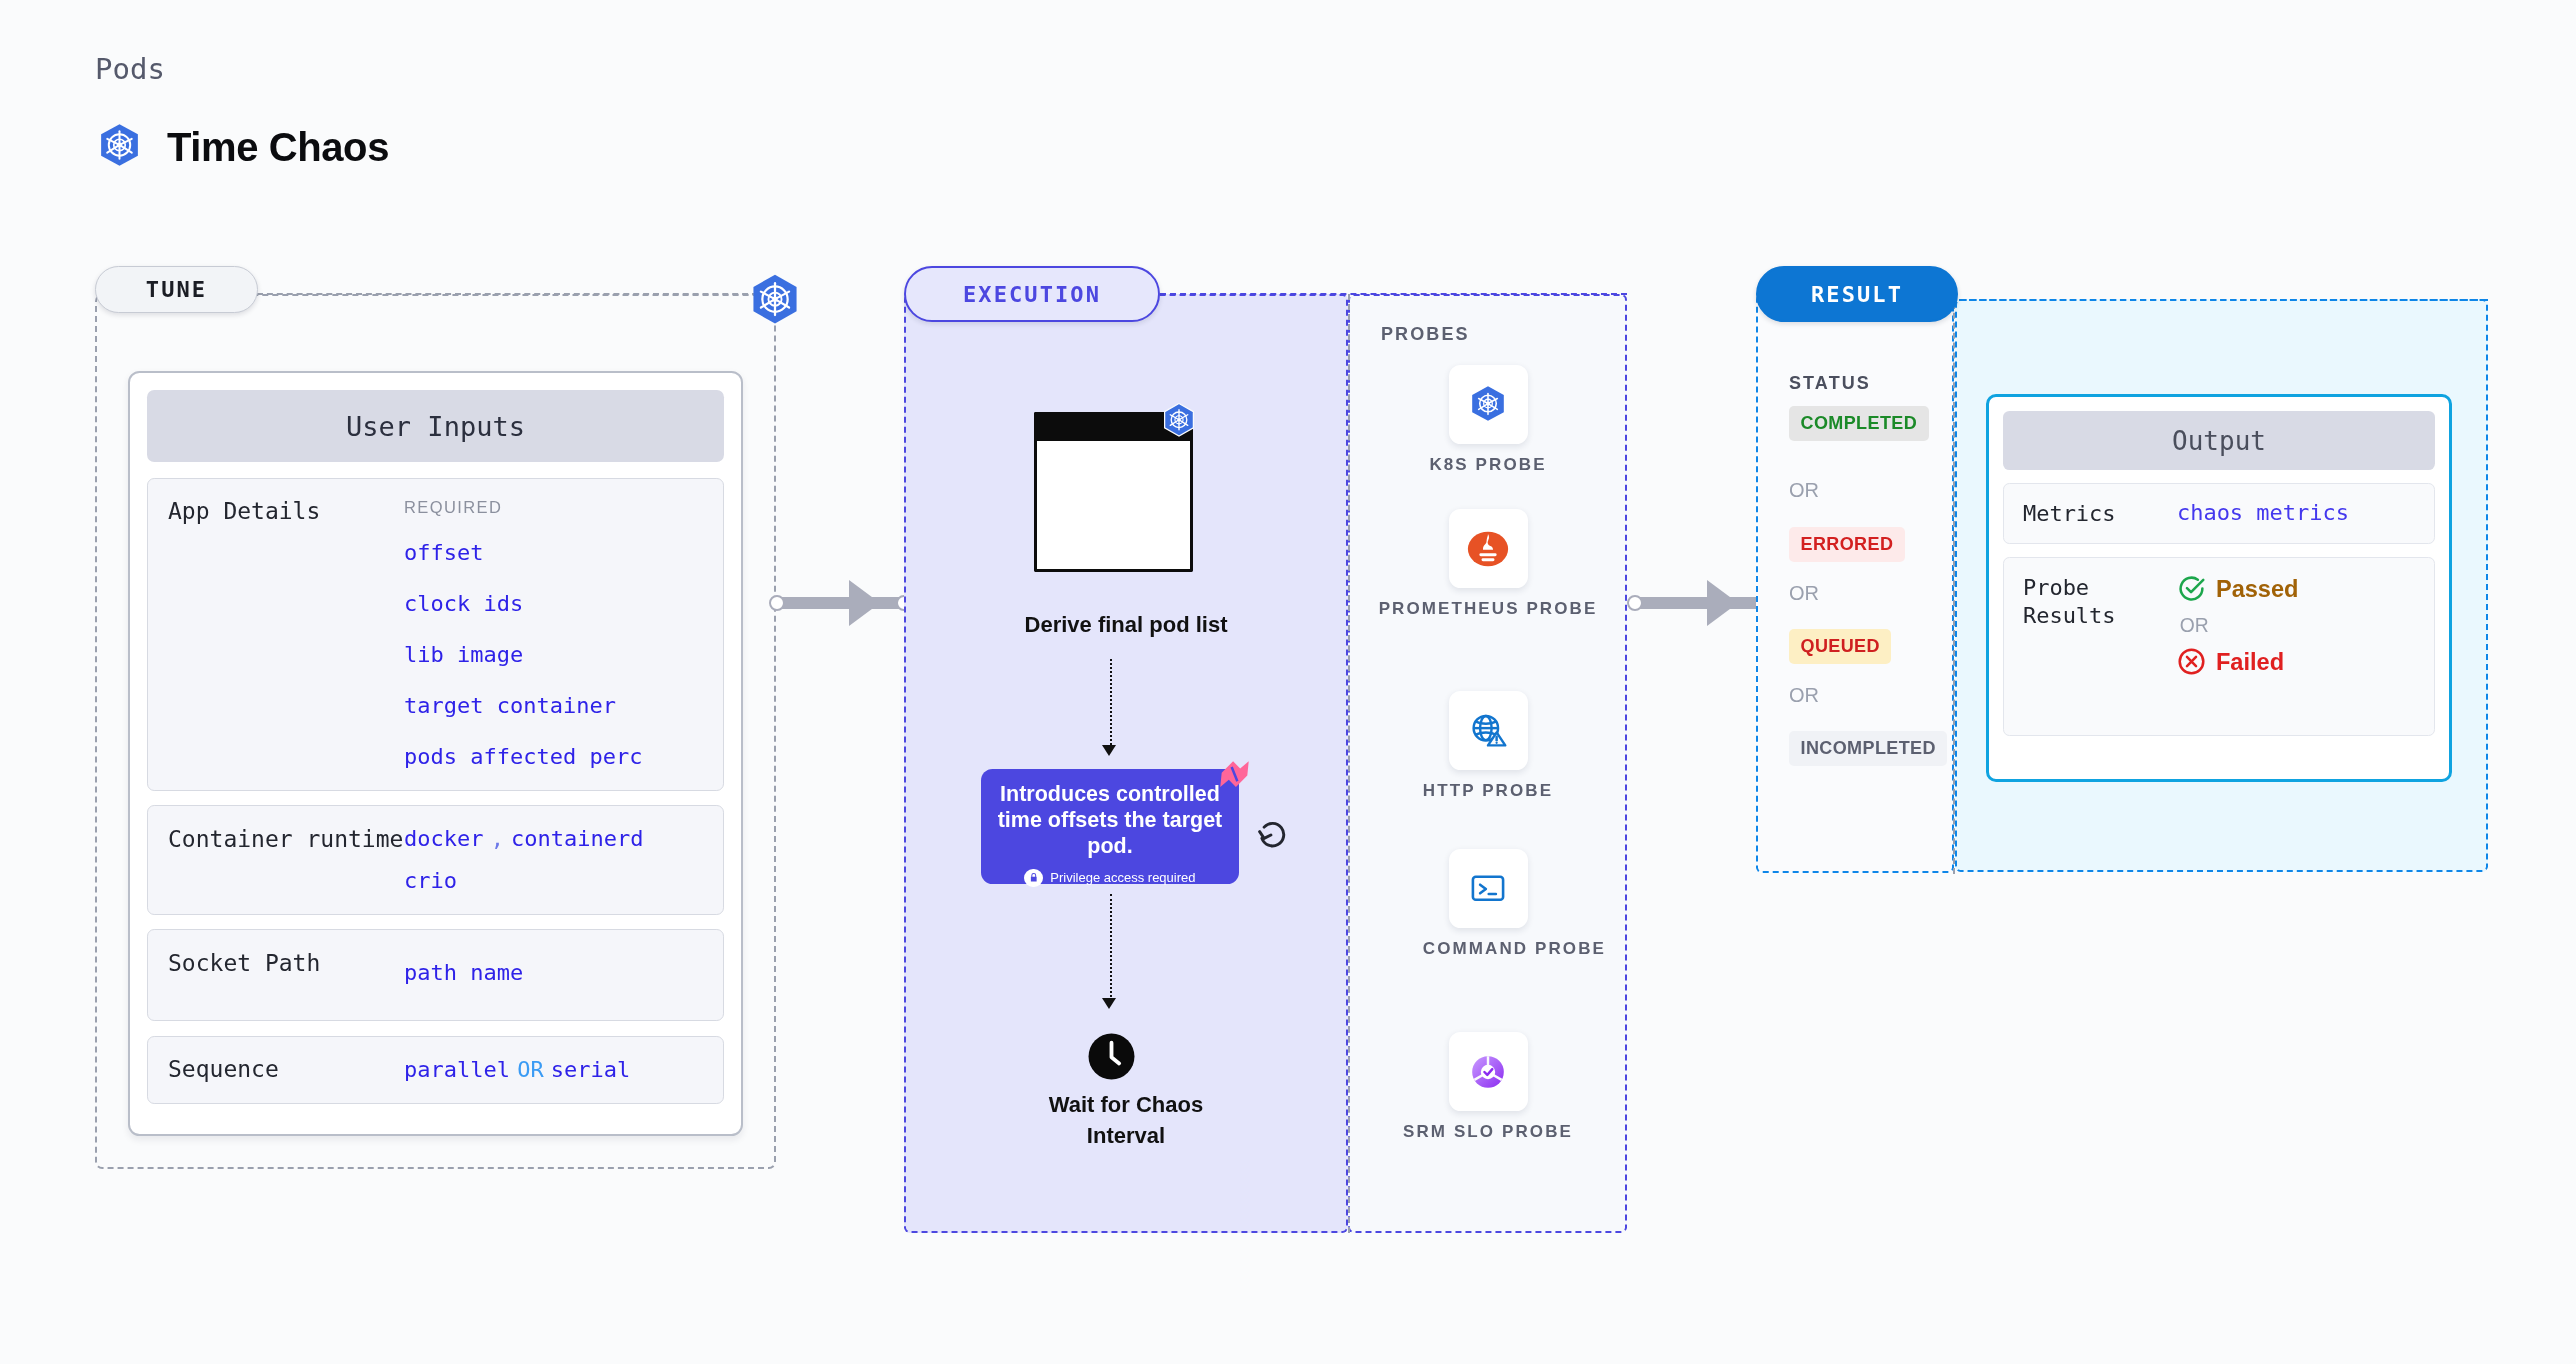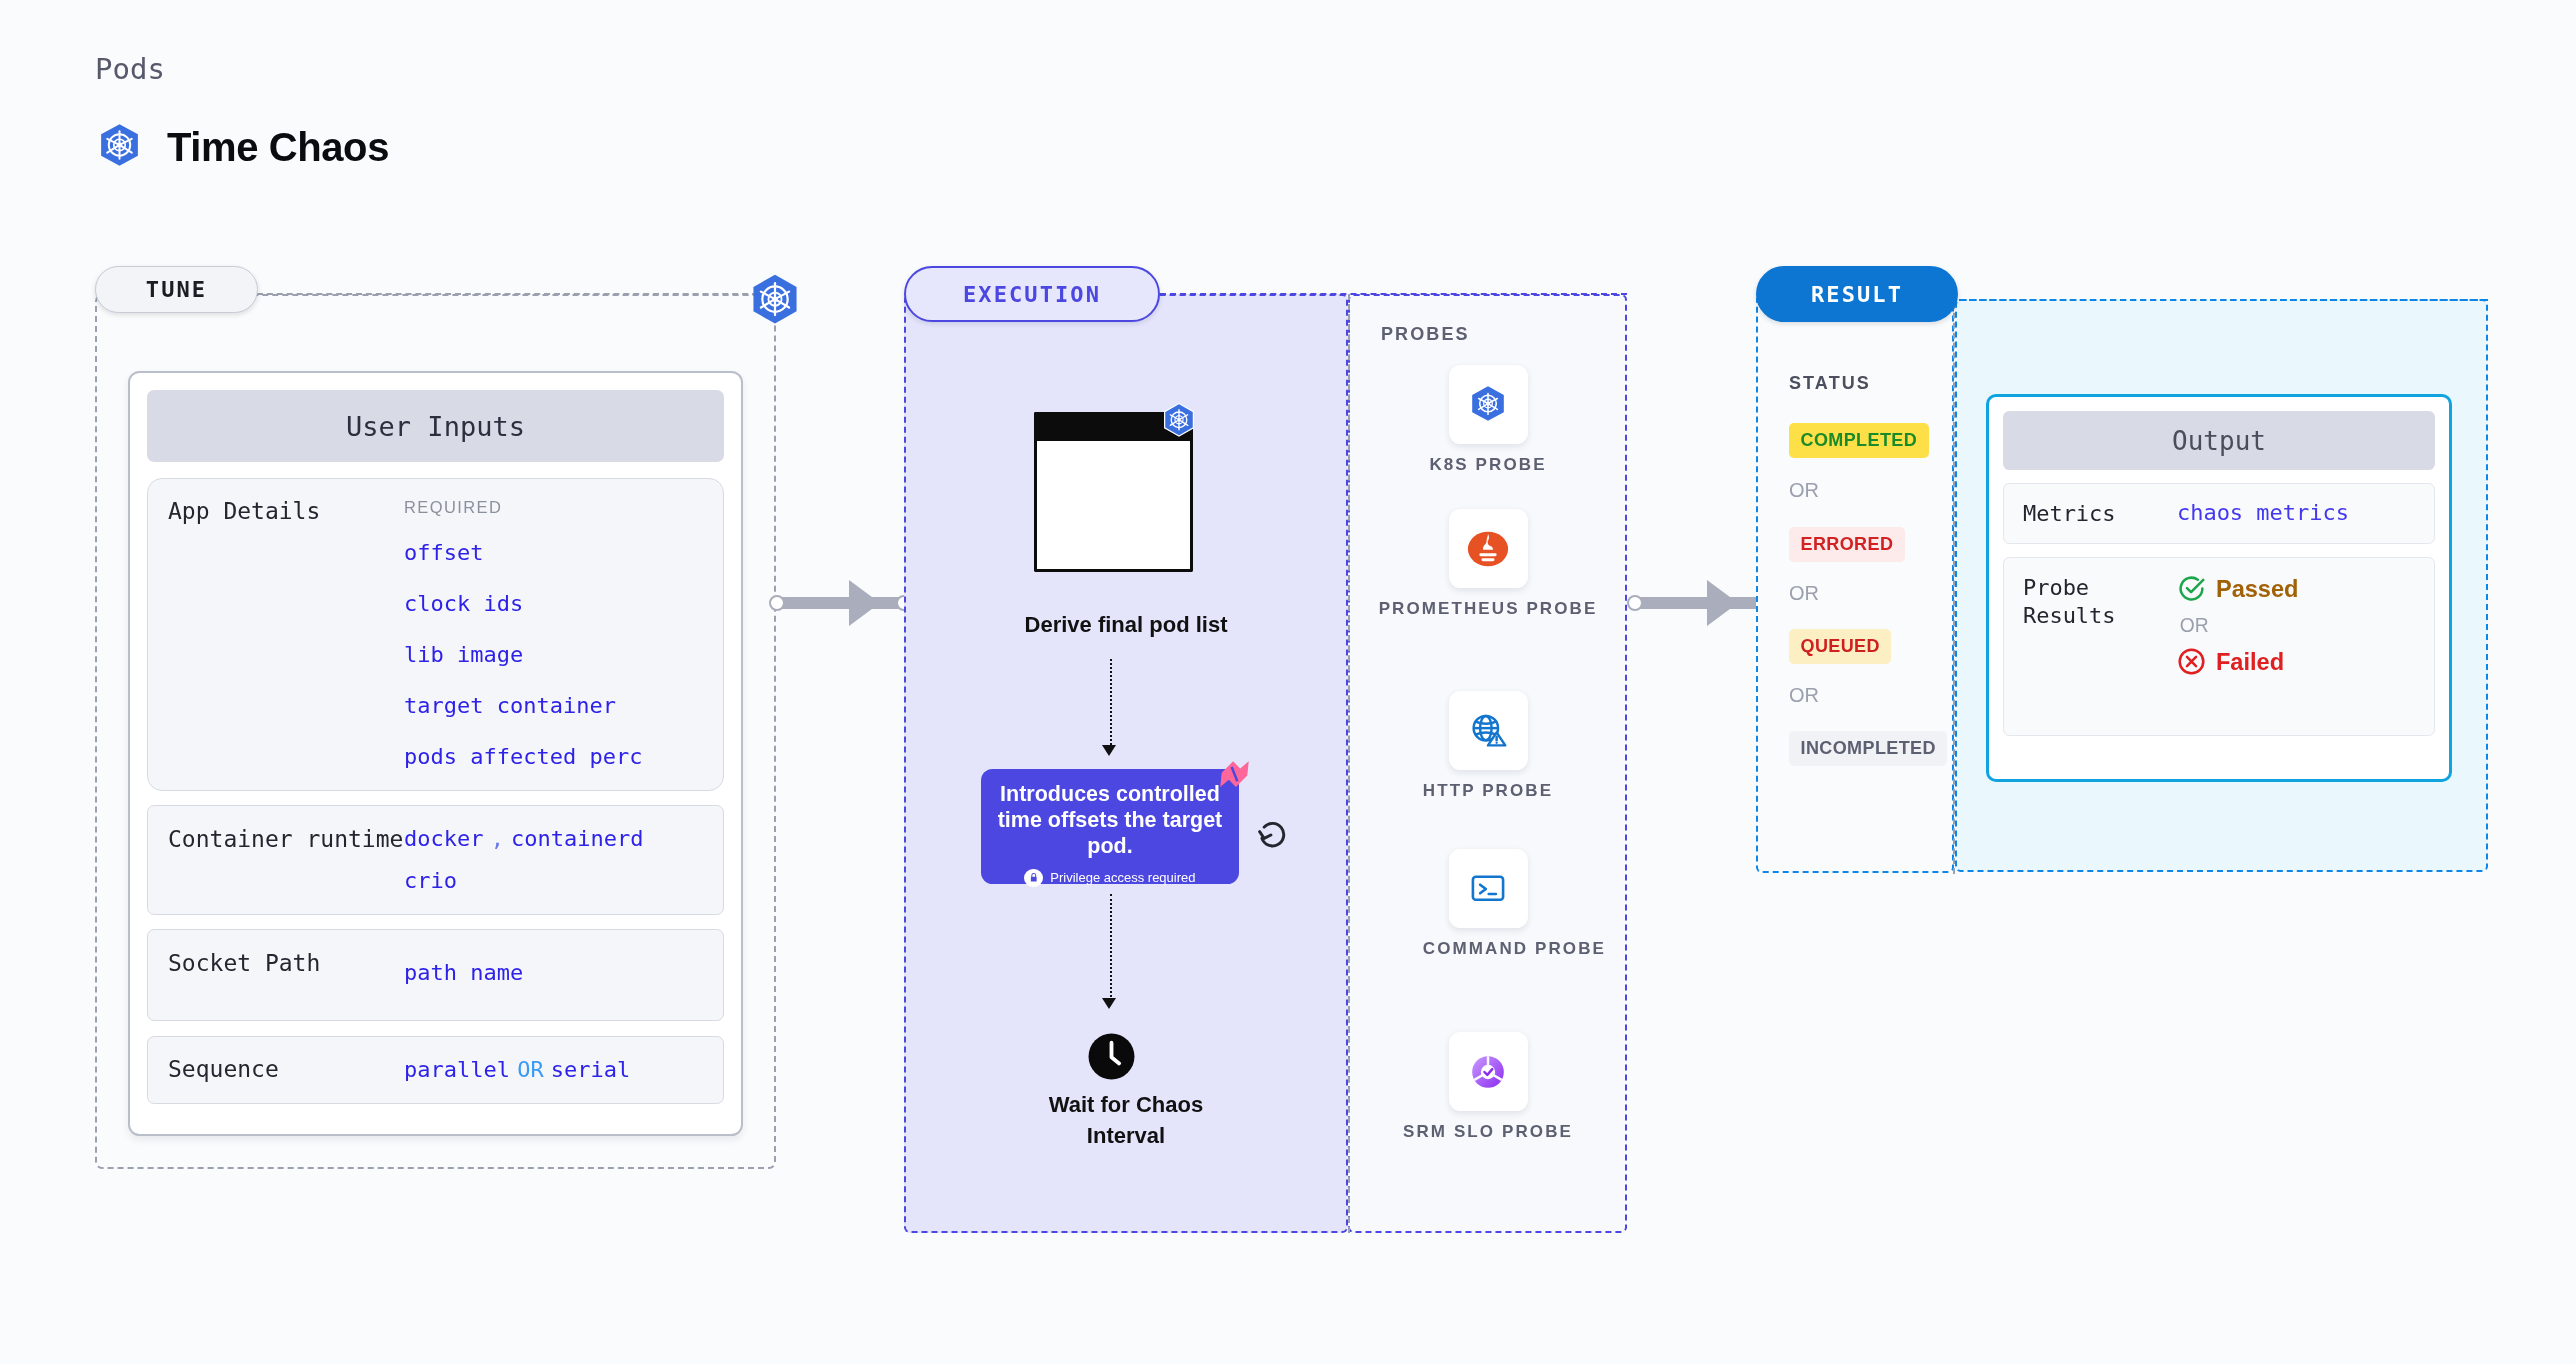--- a/index.html
+++ b/index.html
@@ -333,21 +333,21 @@
         </g>
         <circle cx="32" cy="30" r="13.5" fill="none" stroke="#fff" stroke-width="2.4"></circle>
         <circle cx="32" cy="30" r="7" fill="none" stroke="#fff" stroke-width="2"></circle>
       </g>
     </svg>
   </span>
 
   <div class="ui-card">
     <div class="ui-header">User Inputs</div>
 
-    <div class="ui-row" style="min-height:283px;border-radius:15px;">
+    <div class="ui-row" style="min-height:283px;">
       <div class="ui-row-label">App Details</div>
       <div class="ui-row-values">
         <span class="req-tag">REQUIRED</span>
         <span class="val">offset</span>
         <span class="val">clock ids</span>
         <span class="val">lib image</span>
         <span class="val">target container</span>
         <span class="val">pods affected perc</span>
       </div>
     </div>
@@ -537,21 +537,21 @@
     <div class="conn-dot" style="left:1754px; top:595px;"></div>
   </div>
 
   <div class="result-output-box"></div>
   <div class="result-status-box"></div>
   <div class="hline hline-lblue" style="left:1959px; top:299px; width:529px;"></div>
   <div class="pill pill-result">RESULT</div>
 
   <div class="status-title">STATUS</div>
 
-  <div class="status-badge" style="top:423px; background:#fde047; color:#1b8a28;">COMPLETED</div>
+  <div class="status-badge" style="top:406px; background:#e5e5e5; color:#1b8a28;">COMPLETED</div>
   <div class="or-text" style="top:479px;">OR</div>
   <div class="status-badge" style="top:527px; background:#fdeaea; color:#d32020;">ERRORED</div>
   <div class="or-text" style="top:582px;">OR</div>
   <div class="status-badge" style="top:629px; background:#fdefc4; color:#cf2020;">QUEUED</div>
   <div class="or-text" style="top:684px;">OR</div>
   <div class="status-badge" style="top:731px; background:#f0f2f6; color:#5c6070;">INCOMPLETED</div>
 
   <div class="out-card">
     <div class="out-header">Output</div>
     <div class="out-row">

